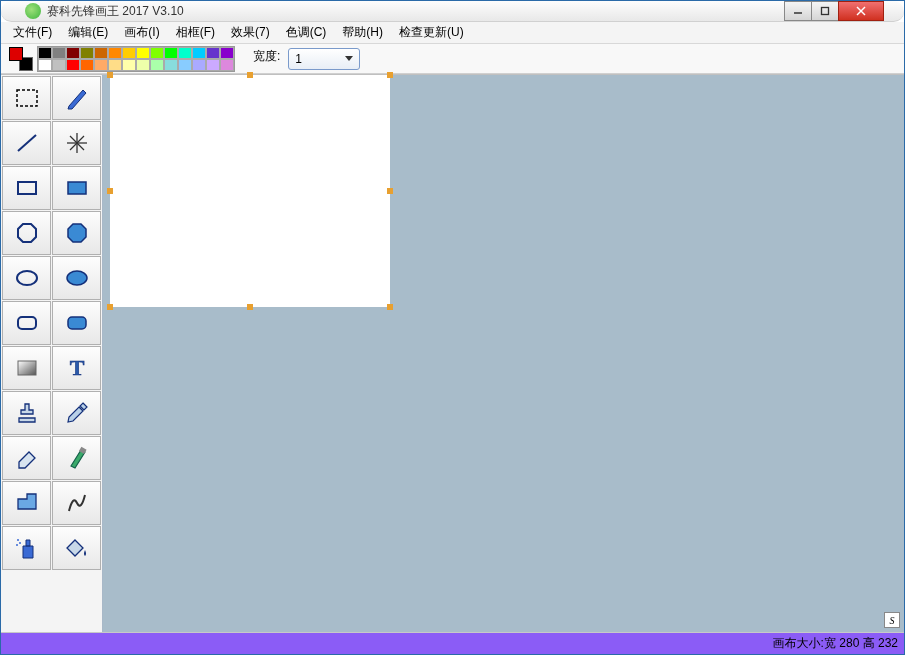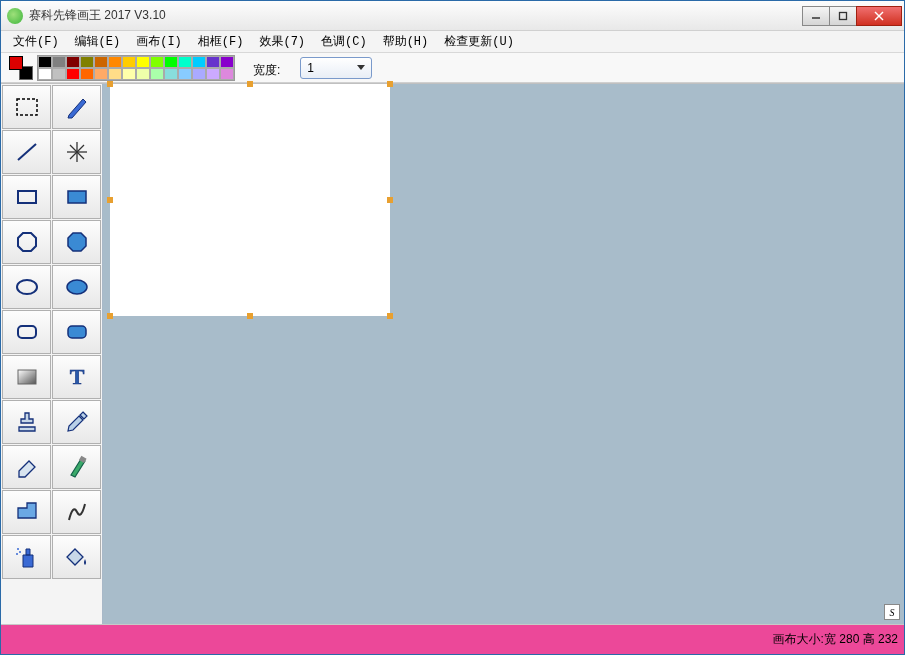--- a/index.html
+++ b/index.html
@@ -1,45 +1,45 @@
 <!DOCTYPE html>
 <html><head>
 <meta charset="utf-8">
 <style>
 * { box-sizing: border-box; margin: 0; padding: 0; }
 body { font-family: "Microsoft YaHei", "SimSun", sans-serif; font-size: 12px; background: #fff; overflow: hidden; }
 .window { width: 905px; height: 655px; border: 1px solid #2a6aa8; background: #fff; display: flex; flex-direction: column; }
-.titlebar { height: 30px; background: linear-gradient(#fdfdfd, #e8e8e8); border-bottom: 1px solid #d0d0d0; display: flex; align-items: center; padding: 0 2px; }
+.titlebar { height: 21px; background: linear-gradient(#fdfdfd, #e8e8e8); border-bottom: 1px solid #d0d0d0; display: flex; align-items: center; padding: 0 20px; border-radius: 13px; }
 .titlebar-icon { width: 16px; height: 16px; margin: 0 6px 0 4px; background: radial-gradient(circle at 40% 40%, #9ee07a, #3db53d); border-radius: 50%; }
 .titlebar-text { flex: 1; color: #333; font-size: 12px; }
 .win-controls { display: flex; height: 20px; }
 .win-btn { width: 28px; height: 20px; border: 1px solid #888; background: linear-gradient(#f5f5f5, #d5d5d5); display: flex; align-items: center; justify-content: center; margin-left: -1px; cursor: pointer; }
 .win-btn.close { width: 46px; background: linear-gradient(#f07070, #d03020); border-color: #a02010; color: #fff; border-top-right-radius: 0; }
 .win-btn svg { width: 10px; height: 10px; }
-.menubar { height: 22px; background: #f4f4f4; display: flex; align-items: center; padding: 0 4px; border-bottom: 1px solid #d8d8d8; font-family: Liberation Mono, monospace; }
+.menubar { height: 22px; background: #f4f4f4; display: flex; align-items: center; padding: 0 4px; border-bottom: 1px solid #d8d8d8; }
 .menu-item { padding: 2px 8px; cursor: pointer; }
 .toolbar-row { height: 30px; background: #f8f8f8; display: flex; align-items: center; padding: 2px 8px; border-bottom: 1px solid #d0d0d0; gap: 18px; }
 .color-picker { display: flex; align-items: center; }
 .current-colors { position: relative; width: 24px; height: 24px; margin-right: 4px; }
 .color-fg { position: absolute; top: 0; left: 0; width: 14px; height: 14px; background: #d00; border: 1px solid #000; z-index: 2; }
 .color-bg { position: absolute; bottom: 0; right: 0; width: 14px; height: 14px; background: #000; border: 1px solid #666; }
 .palette { display: grid; grid-template-columns: repeat(14, 14px); grid-auto-rows: 12px; gap: 0; border: 1px solid #999; }
 .swatch { width: 14px; height: 12px; border: 1px solid #aaa; cursor: pointer; }
-.width-sec { display: flex; align-items: flex-end; gap: 20px; }
+.width-sec { display: flex; align-items: flex-start; gap: 8px; }
 .width-label { font-size: 12px; }
 .width-select { width: 72px; height: 22px; border: 1px solid #7a9acb; border-radius: 3px; background: linear-gradient(#fff, #e8eef6); display: flex; align-items: center; justify-content: space-between; padding: 0 6px; cursor: pointer; }
 .width-select .arrow { width: 0; height: 0; border-left: 4px solid transparent; border-right: 4px solid transparent; border-top: 5px solid #333; }
 .main-area { flex: 1; display: flex; border-top: 1px solid #c0c0c0; }
 .tool-panel { width: 102px; background: #f4f4f4; display: grid; grid-template-columns: 1fr 1fr; grid-auto-rows: 44px; gap: 1px; padding: 1px; border-right: 1px solid #a8b8c8; }
 .tool { background: linear-gradient(#fdfdfd, #e8e8e8); border: 1px solid #b0b0b0; display: flex; align-items: center; justify-content: center; cursor: pointer; }
 .tool svg { width: 28px; height: 28px; }
 .canvas-area { flex: 1; background: #a8bcca; position: relative; }
 .canvas { position: absolute; left: 7px; top: 0; width: 280px; height: 232px; background: #fff; }
 .handle { position: absolute; width: 6px; height: 6px; background: #e8a030; }
-.statusbar { height: 30px; background: #ec4899; border-top: 1px solid #c8c8c8; display: flex; align-items: center; }
+.statusbar { height: 22px; background: #8b5cf6; border-top: 1px solid #c8c8c8; display: flex; align-items: center; }
 .status-left { flex: 1; }
 .status-right { padding: 0 6px; font-size: 12px; }
 .s-badge { width: 16px; height: 16px; border: 1px solid #888; background: #fff; display: flex; align-items: center; justify-content: center; position: absolute; right: 4px; bottom: 4px; font-size: 10px; font-family: serif; font-style: italic; }
 </style>
 </head>
 <body>
 
 <div class="window">
   <div class="titlebar">
     <div class="titlebar-icon"></div>

